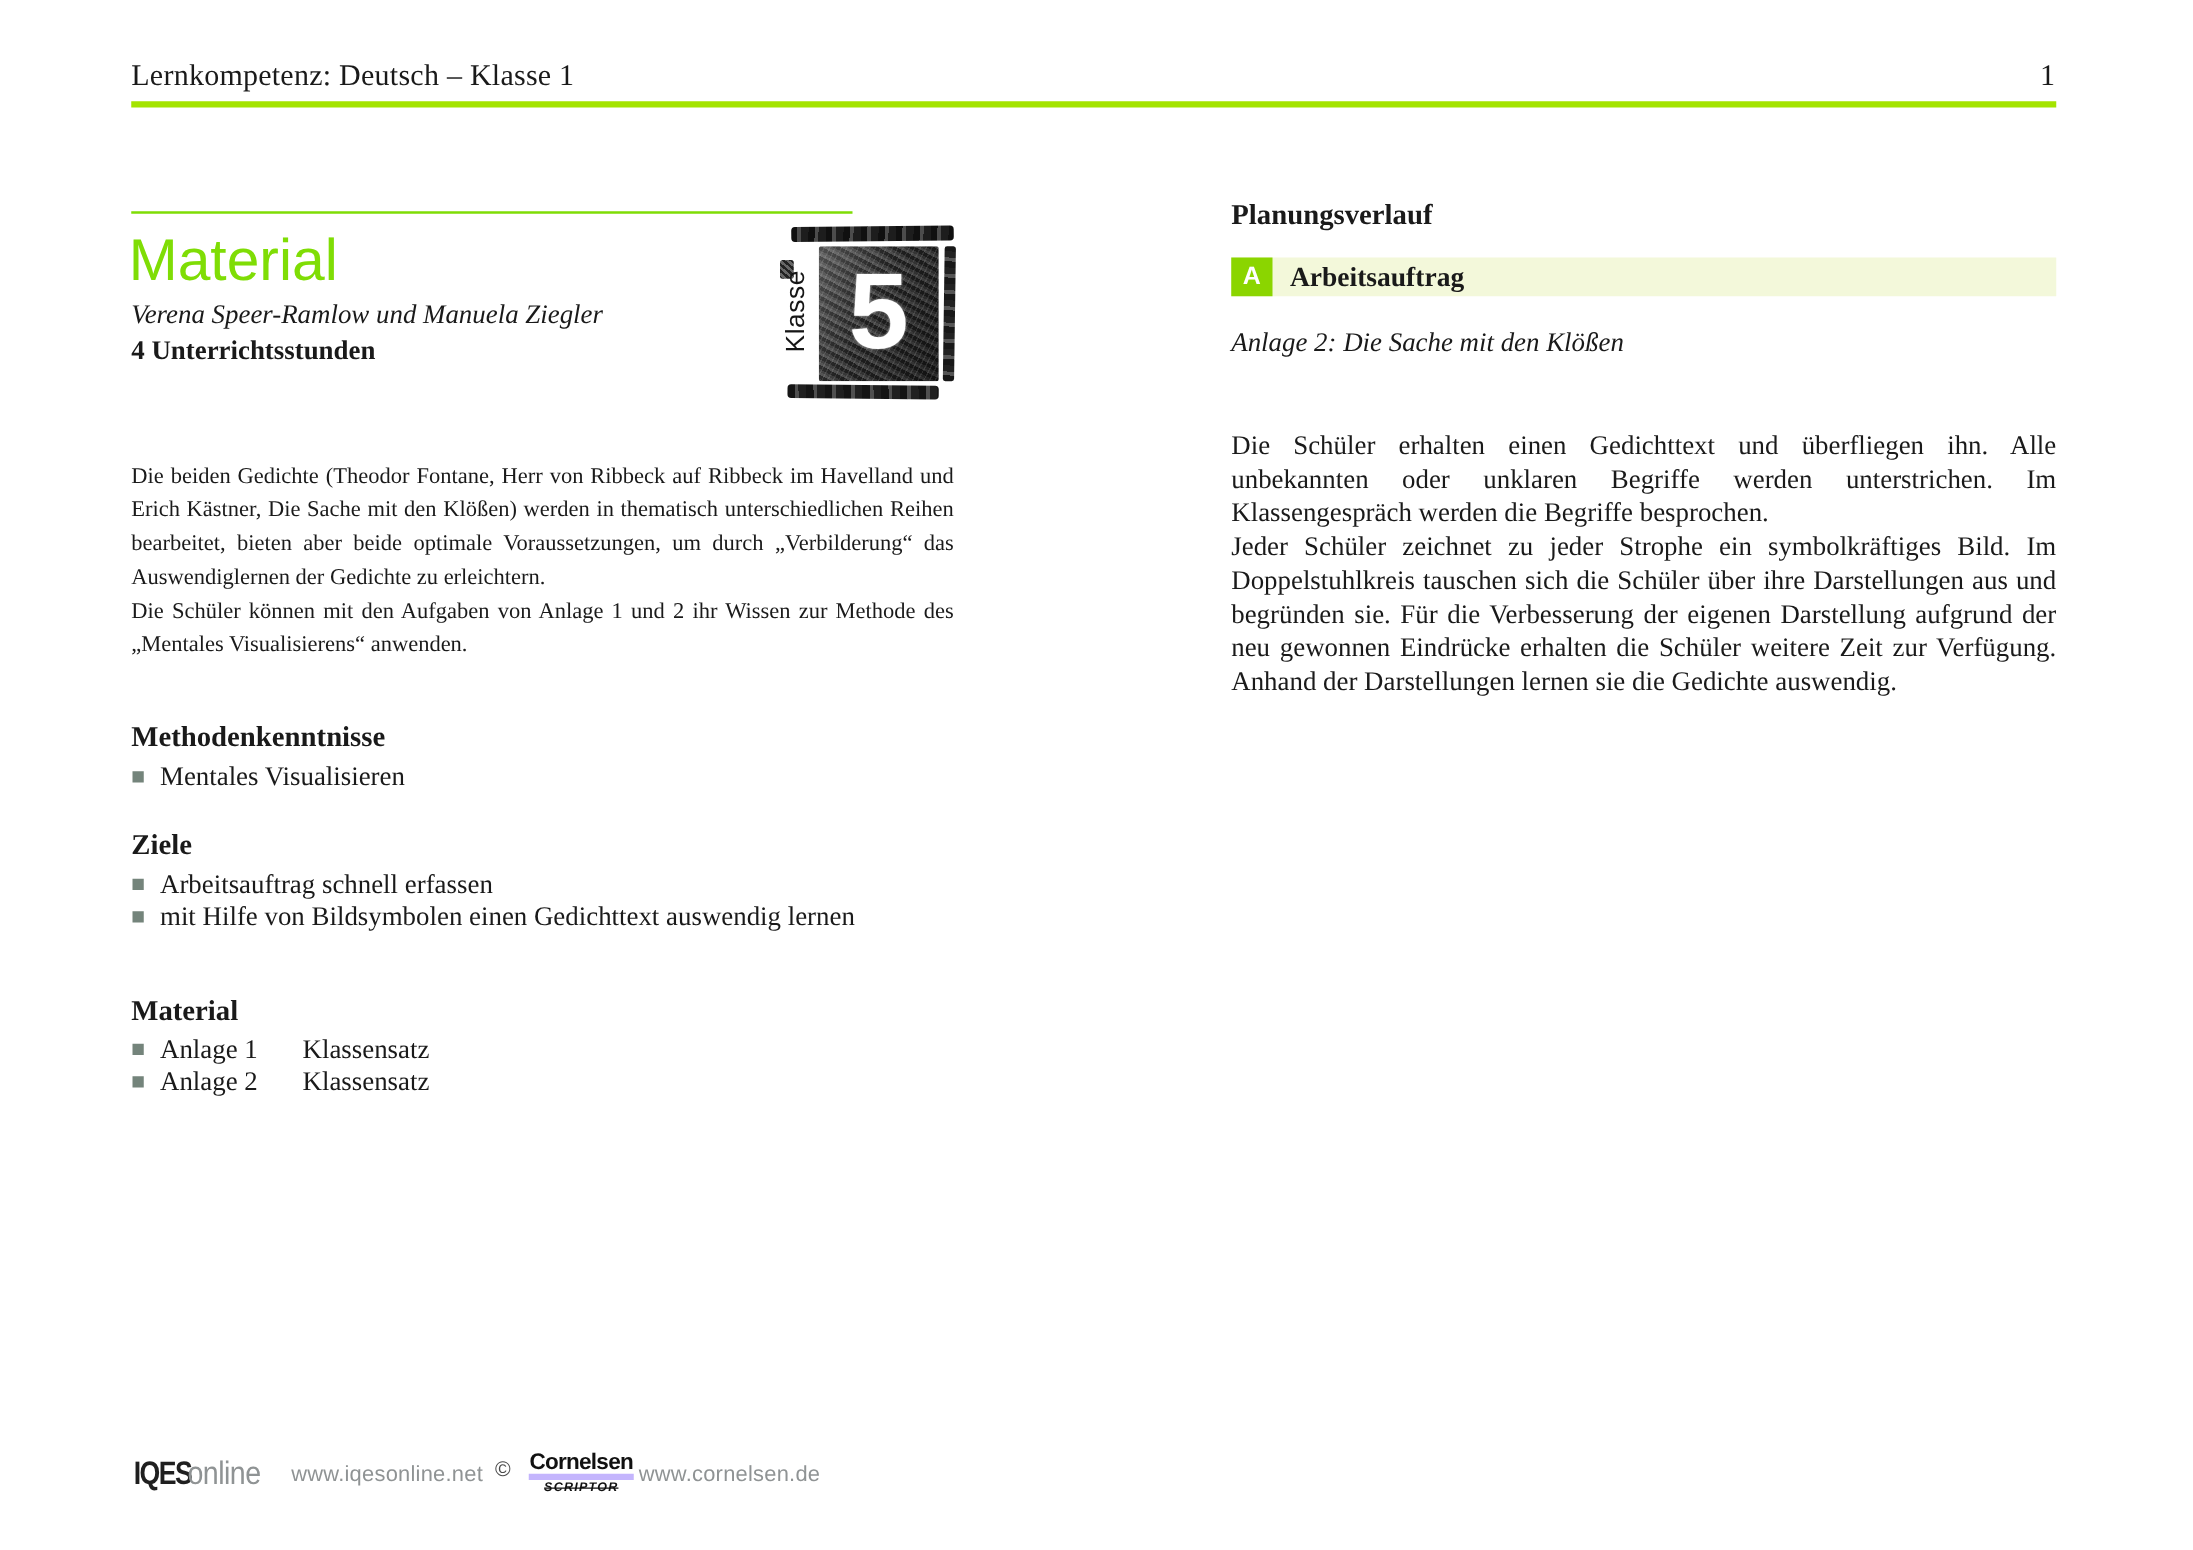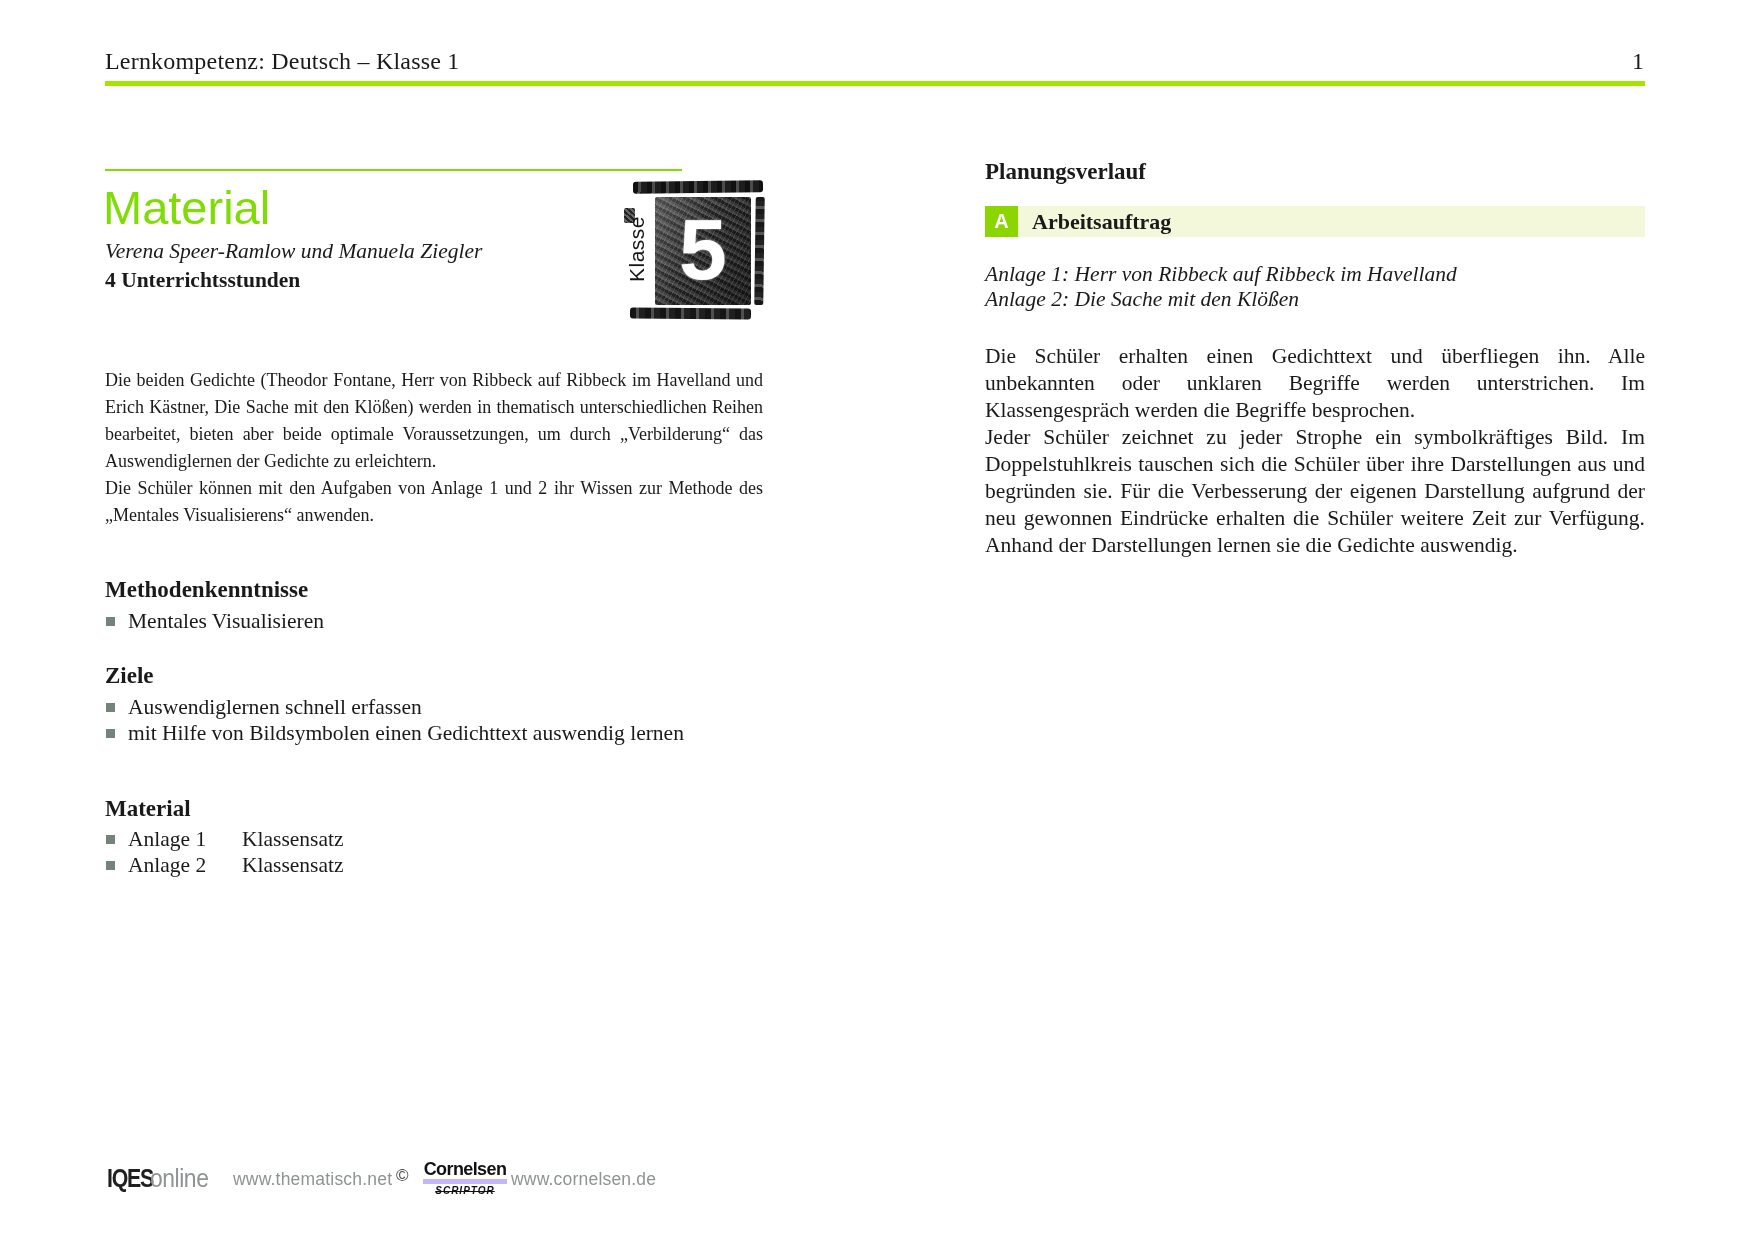--- a/index.html
+++ b/index.html
@@ -139,21 +139,21 @@
     <li class="bullet-item">
       <span class="bullet-sq"></span>
       <span>Mentales Visualisieren</span>
     </li>
   </ul>
 
   <div class="section-heading h-ziele">Ziele</div>
   <ul class="bullet-list l-ziele">
     <li class="bullet-item">
       <span class="bullet-sq"></span>
-      <span>Auswendiglernen schnell erfassen</span>
+      <span>Arbeitsauftrag schnell erfassen</span>
     </li>
     <li class="bullet-item">
       <span class="bullet-sq"></span>
       <span>mit Hilfe von Bildsymbolen einen Gedichttext auswendig lernen</span>
     </li>
   </ul>
 
   <div class="section-heading h-material">Material</div>
   <ul class="bullet-list l-material">
     <li class="bullet-item">
@@ -169,35 +169,34 @@
   </ul>
 
   <div class="right-heading">Planungsverlauf</div>
 
   <div class="task-band">
     <div class="task-letter">A</div>
     <div class="task-label">Arbeitsauftrag</div>
   </div>
 
   <div class="anlagen">
-    <div>Anlage 1: Herr von Ribbeck auf Ribbeck im Havelland</div>
     <div>Anlage 2: Die Sache mit den Klößen</div>
   </div>
 
   <div class="plan-text">
     <p>Die Schüler erhalten einen Gedichttext und überfliegen ihn. Alle unbekannten oder unklaren Begriffe werden unterstrichen. Im Klassengespräch werden die Begriffe besprochen.</p>
     <p>Jeder Schüler zeichnet zu jeder Strophe ein symbolkräftiges Bild. Im Doppelstuhlkreis tauschen sich die Schüler über ihre Darstellungen aus und begründen sie. Für die Verbesserung der eigenen Darstellung aufgrund der neu gewonnen Eindrücke erhalten die Schüler weitere Zeit zur Verfügung. Anhand der Darstellungen lernen sie die Gedichte auswendig.</p>
   </div>
 
   <div class="footer">
     <div class="iqes-logo">
       <span class="iqes-bold">IQES</span>
       <span class="iqes-light">online</span>
     </div>
-    <div class="footer-url url-iqes">www.thematisch.net</div>
+    <div class="footer-url url-iqes">www.iqesonline.net</div>
     <div class="copyright">©</div>
     <div class="cornelsen-logo">
       <span class="cornelsen-word">Cornelsen</span>
       <span class="scriptor-word">SCRIPTOR</span>
     </div>
     <div class="footer-url url-cornelsen">www.cornelsen.de</div>
   </div>
 
 </div>
 

